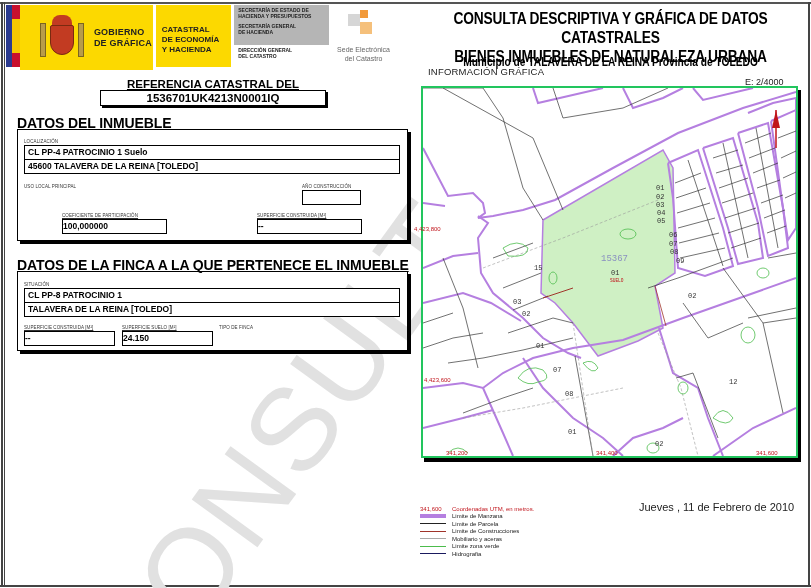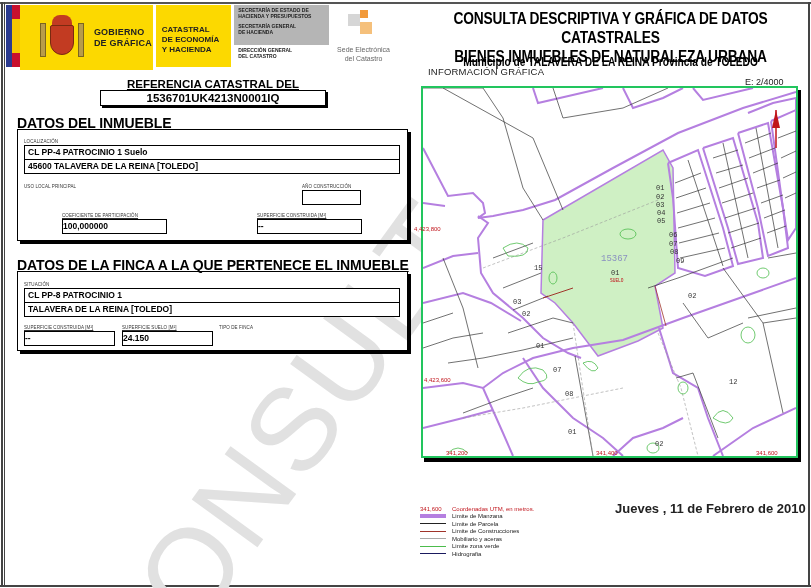--- a/index.html
+++ b/index.html
@@ -59,21 +59,21 @@
   .muni { position: absolute; left: 410px; top: 55px; width: 401px; text-align: center; font-size: 12px; font-weight: bold; transform: scaleX(0.85); transform-origin: center top; }
   .info-grafica { position: absolute; left: 428px; top: 66px; font-size: 9.5px; color: #222; letter-spacing: 0.2px; }
   .escala { position: absolute; left: 745px; top: 77px; font-size: 9px; color: #222; }
 
   .map { position: absolute; left: 421px; top: 86px; width: 377px; height: 372px; border: 2px solid #22c55e; box-shadow: 3px 4px 0 #000; background: #fff; overflow: hidden; font-family: Liberation Mono, monospace; }
   .map svg { position: absolute; left: 0; top: 0; }
 
   .coord { position: absolute; font-size: 6px; color: #c0141b; z-index: 3; }
 
   .disclaimer { position: absolute; left: 428px; top: 468px; width: 370px; font-size: 7.5px; font-weight: bold; line-height: 9px; color: #111; }
-  .date { position: absolute; left: 615px; top: 501px; font-size: 13px; color: #222; font-weight: bold; }
+  .date { position: absolute; left: 639px; top: 501px; font-size: 11px; color: #222; }
   .legend { position: absolute; left: 420px; top: 505px; }
   .leg-row { display: flex; align-items: center; height: 7.5px; }
   .leg-sw { width: 26px; margin-right: 6px; }
   .leg-txt { font-size: 6px; color: #222; }
   .leg-num { width: 26px; margin-right: 6px; font-size: 6px; color: #c0141b; }
   .leg-row.first .leg-txt { color: #c0141b; }
 </style>
 </head>
 <body>
 

